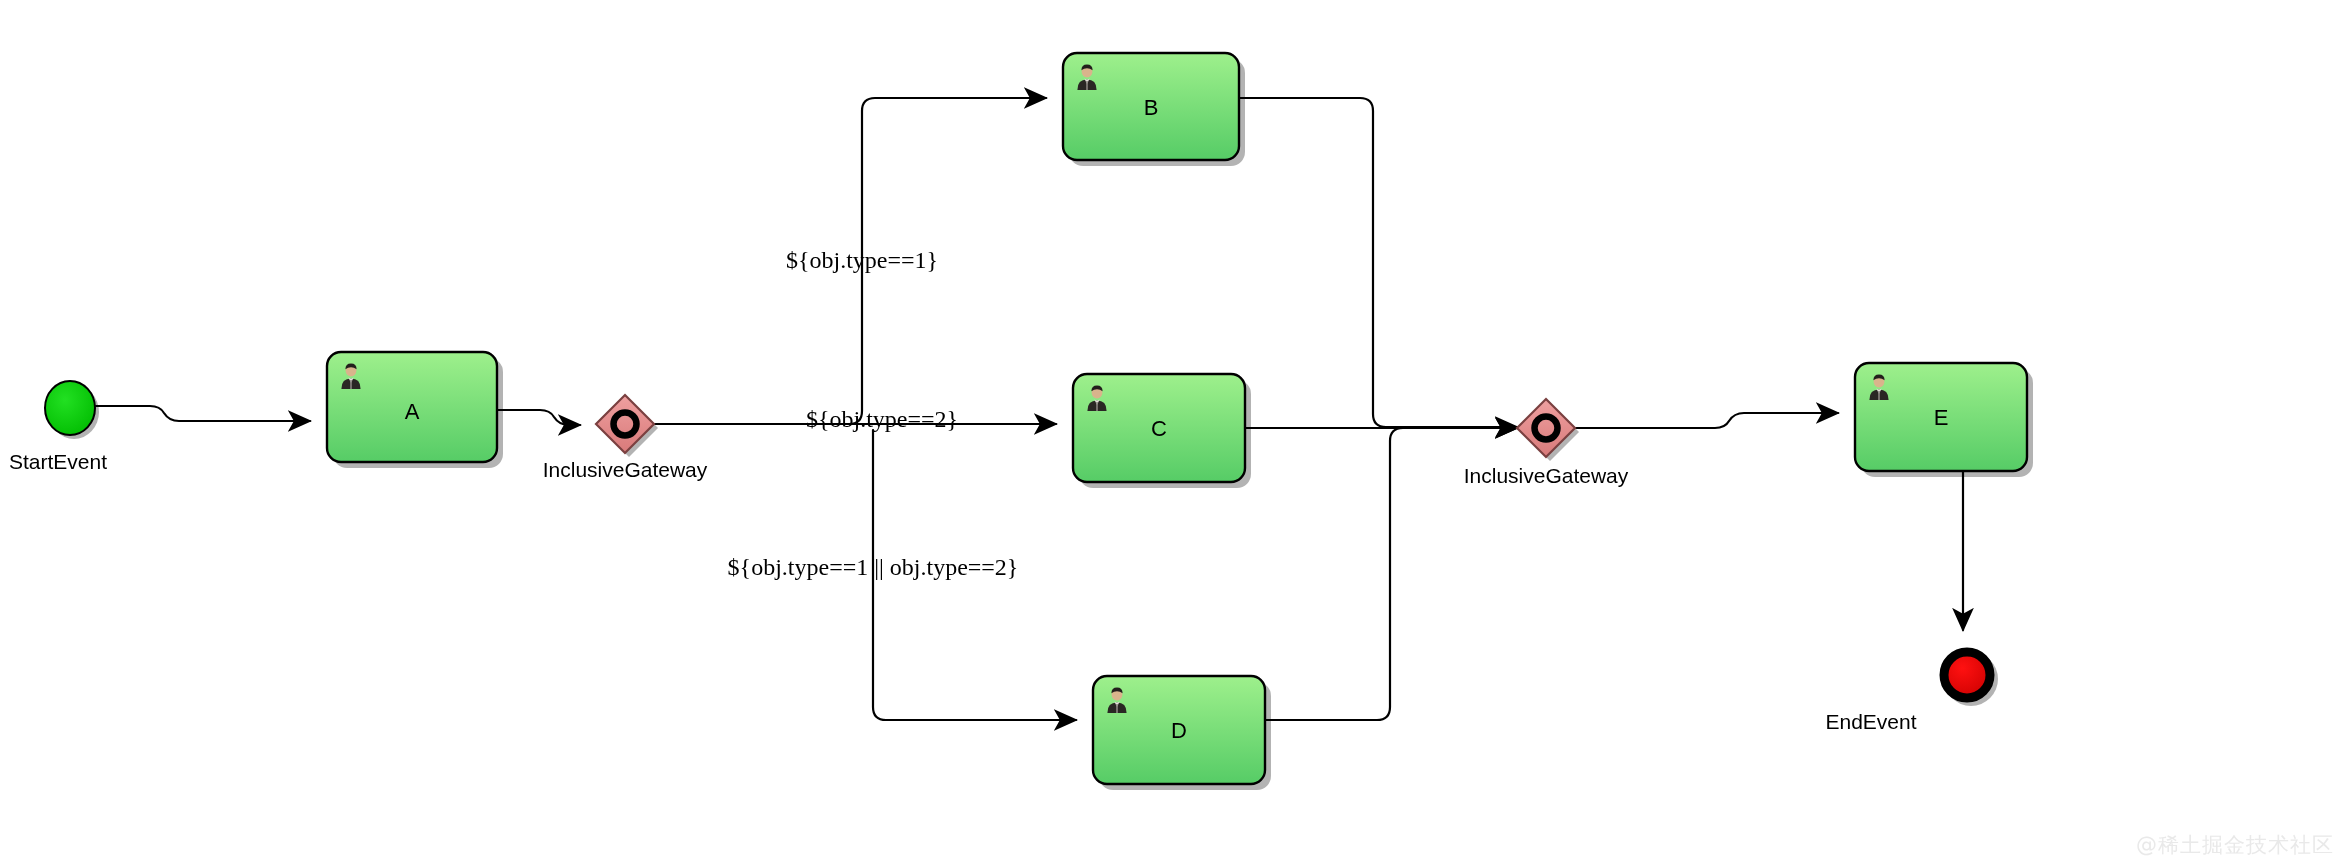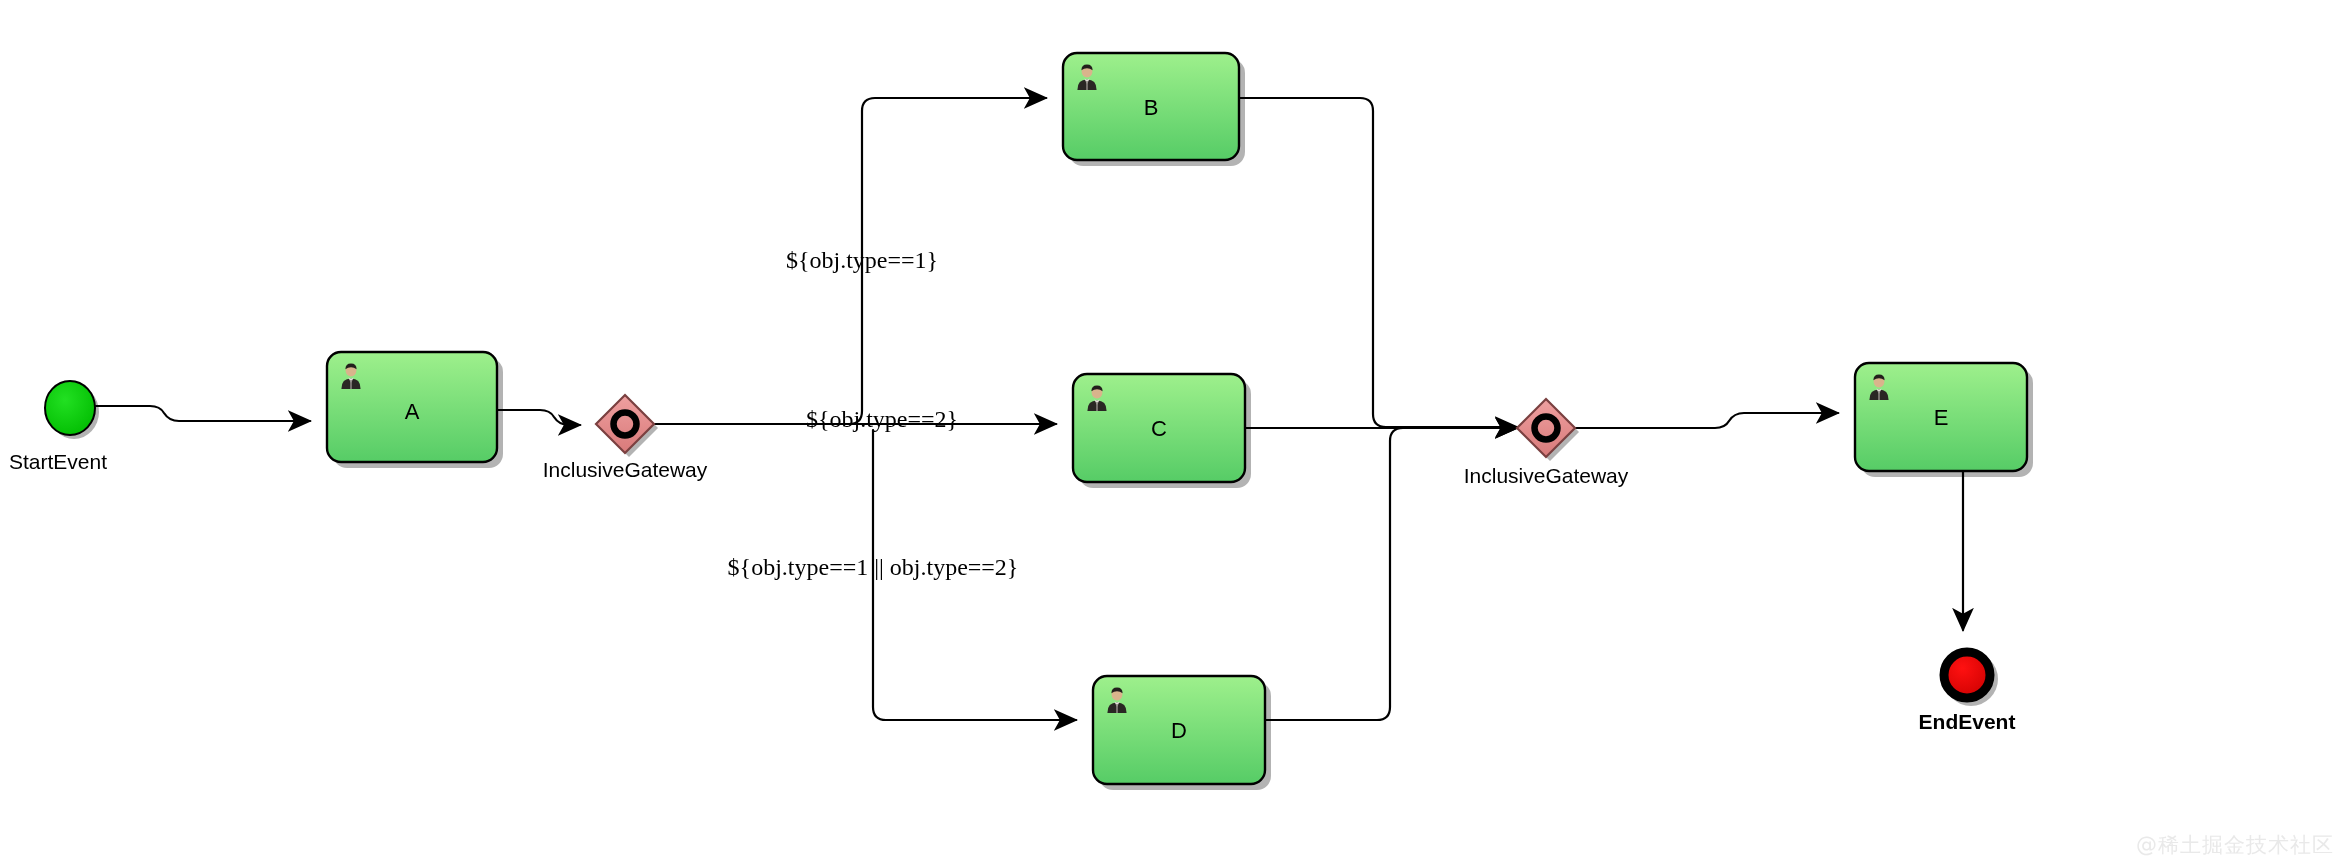--- a/index.html
+++ b/index.html
@@ -202,21 +202,21 @@
 
   <div class="task-name" style="left:412px; top:412px;">A</div>
   <div class="task-name" style="left:1151px; top:108px;">B</div>
   <div class="task-name" style="left:1159px; top:429px;">C</div>
   <div class="task-name" style="left:1179px; top:731px;">D</div>
   <div class="task-name" style="left:1941px; top:418px;">E</div>
 
   <div class="node-label" style="left:58px; top:450px;">StartEvent</div>
   <div class="node-label" style="left:625px; top:458px;">InclusiveGateway</div>
   <div class="node-label" style="left:1546px; top:464px;">InclusiveGateway</div>
-  <div class="node-label" style="left:1967px; top:710px;font-weight:bold;">EndEvent</div>
+  <div class="node-label" style="left:1871px; top:710px;">EndEvent</div>
 
   <div class="flow-label" style="left:862px; top:247px;">${obj.type==1}</div>
   <div class="flow-label" style="left:866px; top:406px;margin-left:16px;">${obj.type==2}</div>
   <div class="flow-label" style="left:873px; top:554px;">${obj.type==1 || obj.type==2}</div>
 
   <div class="watermark">@稀土掘金技术社区</div>
 
 </div>
 
 </body></html>

